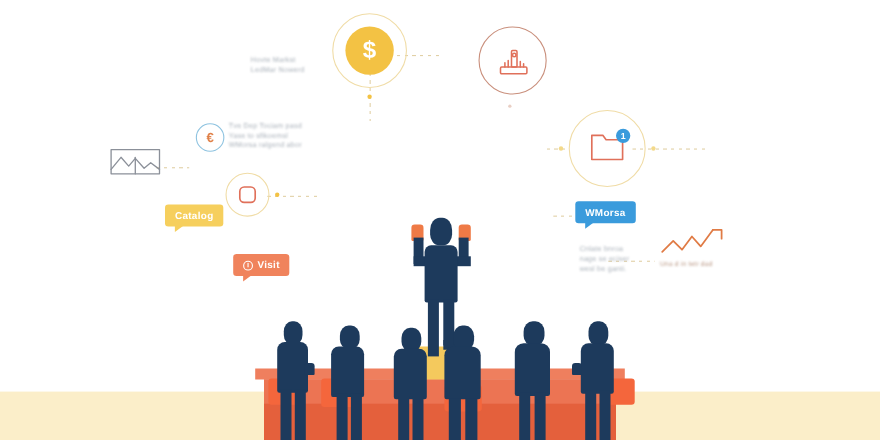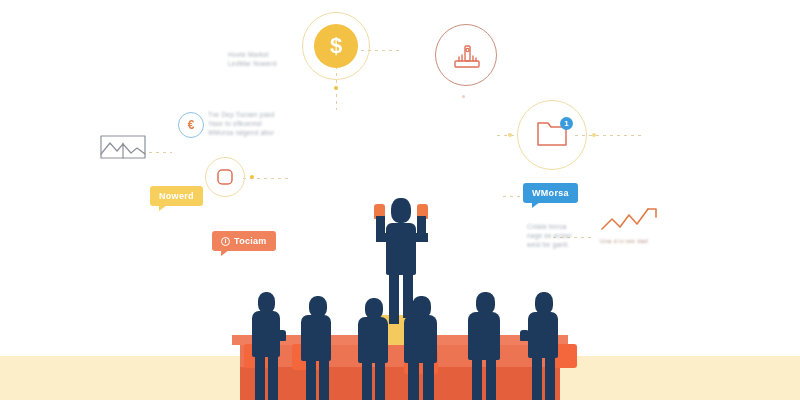--- a/index.html
+++ b/index.html
@@ -267,26 +267,26 @@
   <div class="dot" style="left:250px; top:175px; width:4px; height:4px; background:#f3c244;"></div>
 
   <div style="position:absolute; left:600px; top:205px;">
     <svg width="62" height="30" viewBox="0 0 62 30" fill="none" stroke="#e07b45" stroke-width="1.6" stroke-linecap="round" stroke-linejoin="round">
       <path d="M2 24l10-10 8 8 9-12 8 9 11-15"></path>
       <path d="M48 4h8v8"></path>
     </svg>
   </div>
 
   <div class="badge badge-yellow" style="left:150px; top:186px;">
-    <span>Nowerd</span>
+    <span>Catalog</span>
   </div>
 
   <div class="badge badge-orange" style="left:212px; top:231px;">
     <span class="badge-ic"></span>
-    <span>Tociam</span>
+    <span>Visit</span>
   </div>
 
   <div class="badge badge-blue" style="left:523px; top:183px;">
     <span>WMorsa</span>
   </div>
 
   <div class="ghost-text" style="left:228px; top:50px;">Hovte Markst
 LedMar Nowerd</div>
   <div class="ghost-text" style="left:208px; top:110px;">Tve Dep Tociam pasd
 Yase to sfikoemsl

